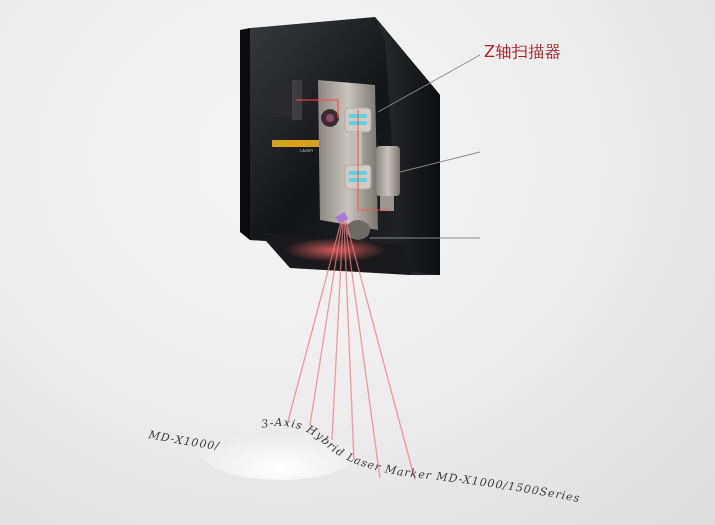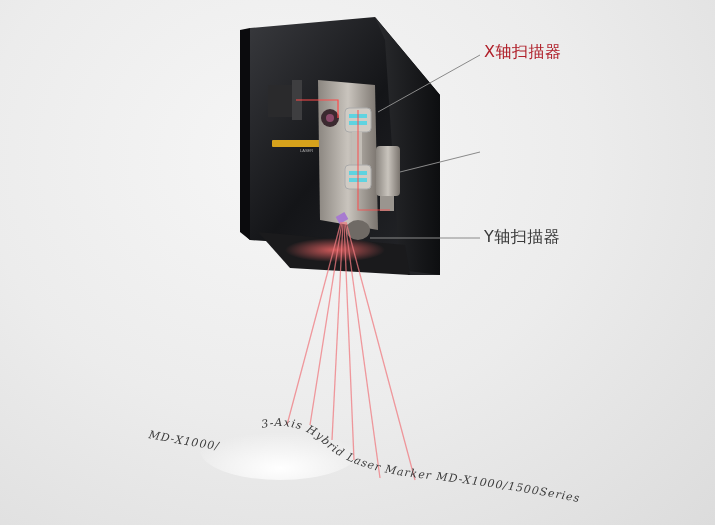--- a/index.html
+++ b/index.html
@@ -104,15 +104,14 @@
     <path id="curve1" d="M 148 438 Q 200 448 235 452" fill="none"></path>
     <path id="curve2" d="M 262 428 Q 300 420 325 445 Q 350 470 420 478 Q 530 490 640 515" fill="none"></path>
     <text class="curve-text">
       <textPath href="#curve1">MD-X1000/</textPath>
     </text>
     <text class="curve-text">
       <textPath href="#curve2">3-Axis Hybrid Laser Marker MD-X1000/1500Series</textPath>
     </text>
   </svg>
 
-  <div class="label label-z">X轴扫描器</div>
-  <div class="label label-y">Y轴扫描器</div>
+  <div class="label label-z">Z轴扫描器</div>
 </div>
 
 </body></html>

